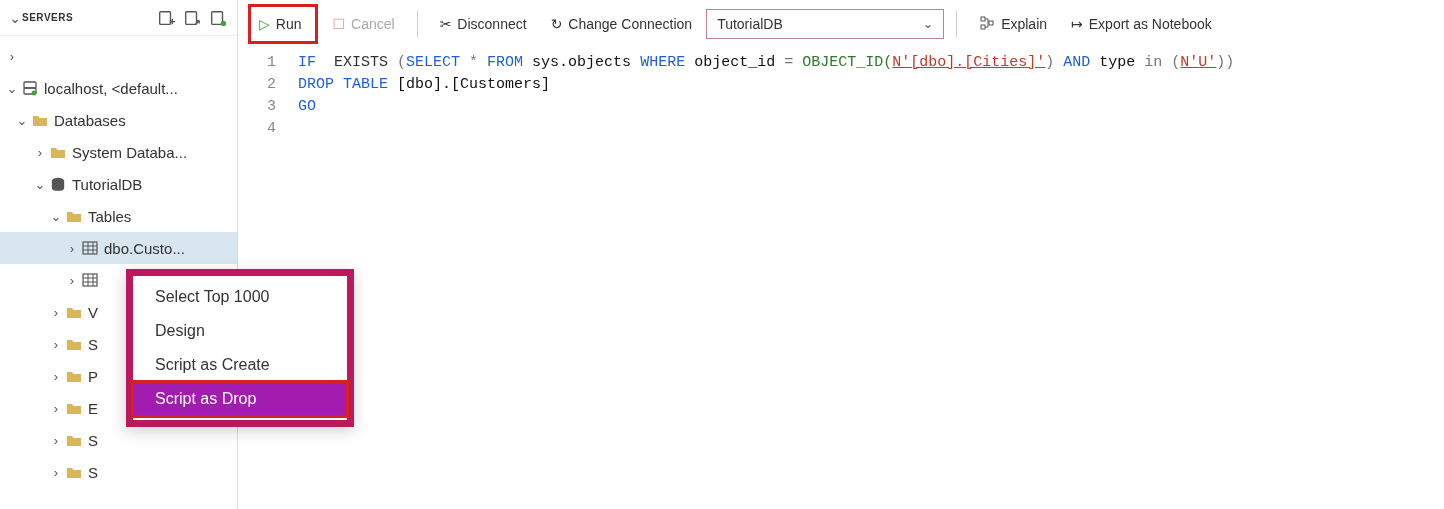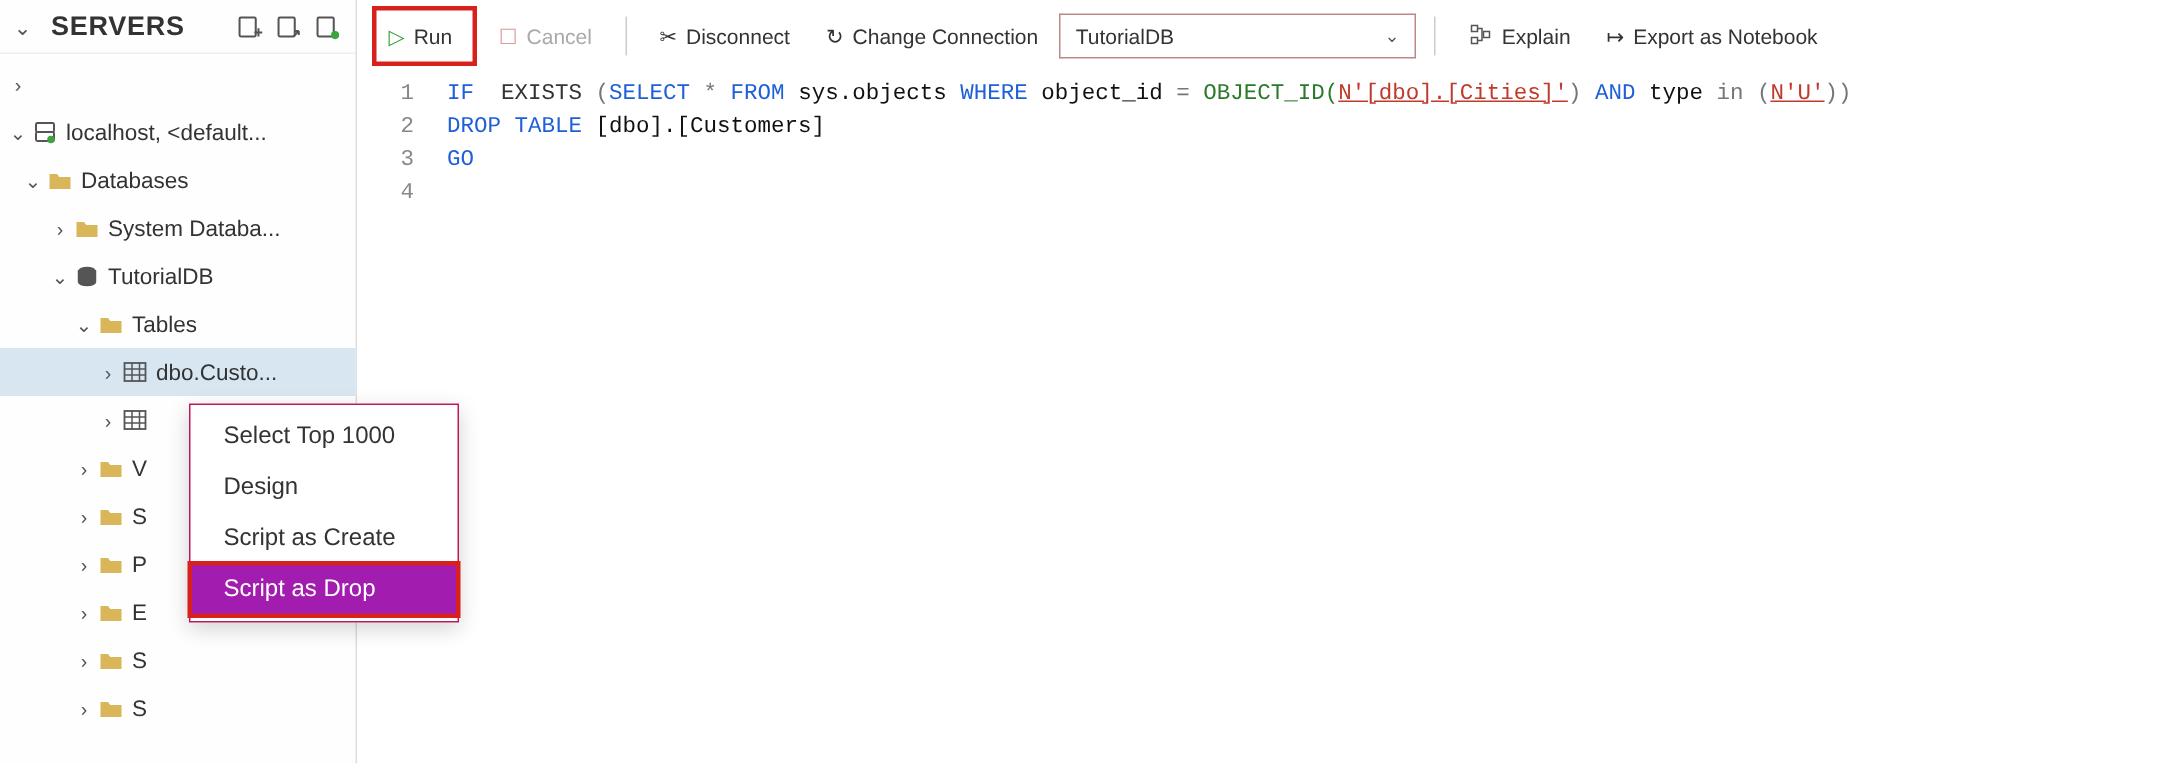--- a/index.html
+++ b/index.html
@@ -24,21 +24,21 @@
     background: #fefefe;
   }
   .sidebar-header {
     display: flex;
     align-items: center;
     height: 36px;
     padding: 0 6px 0 8px;
     border-bottom: 1px solid #eee;
   }
   .sidebar-header .chev { width: 14px; text-align: center; color: #555; }
-  .sidebar-header .title { font-weight: 700; font-size: 18px; letter-spacing: 0.5px; margin-left: 12px; flex: 1; }
+  .sidebar-header .title { font-weight: 700; font-size: 10px; letter-spacing: 0.5px; margin-left: 0; flex: 1; }
   .sidebar-header .icon-btn { width: 26px; height: 26px; display: inline-flex; align-items: center; justify-content: center; color: #555; }
   .sidebar-header .icon-btn svg { width: 18px; height: 18px; }
   .tree { padding-top: 4px; font-size: 15px; }
   .node {
     display: flex;
     align-items: center;
     height: 32px;
     white-space: nowrap;
     overflow: hidden;
     text-overflow: ellipsis;
@@ -113,23 +113,23 @@
   .code { padding: 4px 0 0 8px; white-space: pre; }
   .kw { color: #1f5fd8; }
   .fn { color: #2a7a2a; }
   .op { color: #777; }
   .str { color: #c0392b; text-decoration: underline; }
   .id { color: #111; }
   
   .context-menu {
     position: absolute;
     left: 126px; top: 269px;
-    width: 180px;
+    width: 228px;
     background: #fff;
-    border: 1px solid #be185d;
+    border: 7px solid #be185d;
     box-shadow: 0 4px 14px rgba(0,0,0,0.18);
     padding: 4px 0;
     z-index: 50;
   }
   .menu-item {
     padding: 8px 22px;
     font-size: 16px;
     color: #333;
   }
   .menu-item.highlight {

